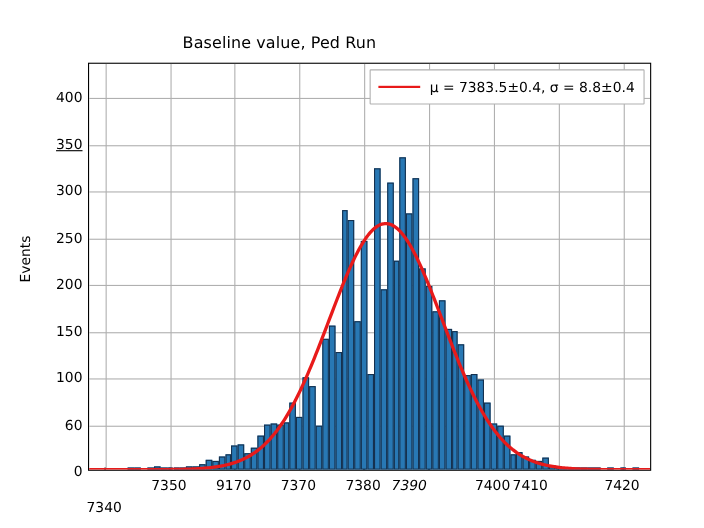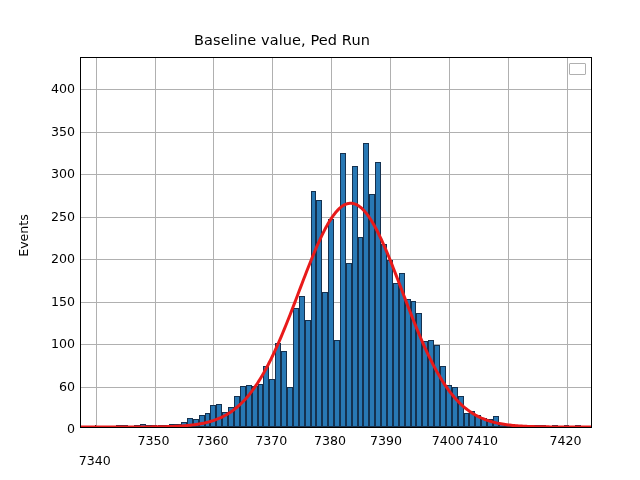--- a/index.html
+++ b/index.html
@@ -8,21 +8,20 @@
     font-family:"DejaVu Sans","Liberation Sans",sans-serif;
     overflow:hidden;
   }
   #figure{position:relative;width:640px;height:480px;background:#ffffff;}
 
   
   #chart-title{
     position:absolute;left:0;top:32px;width:508px;
     text-align:center;font-size:14.5px;color:#000;
     letter-spacing:.1px;
-    margin-left:28px;
   }
 
   
   #plot-area{
     position:absolute;left:80px;top:57px;width:512px;height:371px;
     box-sizing:border-box;border:1.3px solid #000;background:#fff;
     overflow:hidden;
   }
   .gridline{position:absolute;background:#b0b0b0;}
   .gridline.h{left:0;width:100%;height:1px;}
@@ -94,30 +93,30 @@
   <div id="axis-y-title">Events</div>
 
   <div id="ytick-labels">
       <div class="ylabel-txt" style="top: 371px;">0</div>
       <div class="ylabel-txt" style="top: 328.551px;">60</div>
       <div class="ylabel-txt" style="top: 286.103px;">100</div>
       <div class="ylabel-txt" style="top: 243.654px;">150</div>
       <div class="ylabel-txt" style="top: 201.206px;">200</div>
       <div class="ylabel-txt" style="top: 158.757px;">250</div>
       <div class="ylabel-txt" style="top: 116.309px; margin-left: 33px;">300</div>
-      <div class="ylabel-txt" style="top: 73.8604px;">350</div>
+      <div class="ylabel-txt" style="top: 73.8604px; text-decoration: underline;">350</div>
       <div class="ylabel-txt" style="top: 31.4119px; margin-left: 40px;">400</div>
     </div>
   <div id="xtick-labels">
       <div class="xlabel-txt" style="left: 14.7126px; margin-top: 20px;">7340</div>
       <div class="xlabel-txt" style="left: 73.5632px;">7350</div>
-      <div class="xlabel-txt" style="left: 132.414px;">7360</div>
+      <div class="xlabel-txt" style="left: 132.414px;">9170</div>
       <div class="xlabel-txt" style="left: 191.264px;">7370</div>
       <div class="xlabel-txt" style="left: 250.115px;">7380</div>
-      <div class="xlabel-txt" style="left: 306px;">7390</div>
+      <div class="xlabel-txt" style="left: 292px; font-style: italic;">7390</div>
       <div class="xlabel-txt" style="left: 367.816px;">7400</div>
       <div class="xlabel-txt" style="left: 402px;">7410</div>
       <div class="xlabel-txt" style="left: 485.517px;">7420</div>
     </div>
 
   <div id="plot-area">
     <div id="grid-h">
         <div class="gridline h" style="top: 328.551px;"></div>
         <div class="gridline h" style="top: 286.103px;"></div>
         <div class="gridline h" style="top: 243.654px;"></div>
@@ -236,15 +235,19 @@
         <div class="bar" style="left: 470.805px; width: 5.88506px; height: 1px; background: rgb(40, 120, 180); border-color: rgb(21, 49, 79);"></div>
         <div class="bar" style="left: 482.575px; width: 5.88506px; height: 1px; background: rgb(40, 120, 180); border-color: rgb(21, 49, 79);"></div>
         <div class="bar" style="left: 494.345px; width: 5.88506px; height: 1px; background: rgb(40, 120, 180); border-color: rgb(21, 49, 79);"></div>
       </div>
 
     <svg id="fit-curve" viewBox="0 0 512 371" preserveAspectRatio="none">
       <path id="fit-path" fill="none" stroke="#e81a1a" stroke-width="3" stroke-linejoin="round" stroke-linecap="round" d="M0.00 371.00 L1.50 371.00 L3.00 371.00 L4.50 371.00 L6.00 371.00 L7.50 371.00 L9.00 371.00 L10.50 371.00 L12.00 371.00 L13.50 371.00 L15.00 371.00 L16.50 371.00 L18.00 371.00 L19.50 371.00 L21.00 371.00 L22.50 371.00 L24.00 371.00 L25.50 371.00 L27.00 371.00 L28.50 371.00 L30.00 371.00 L31.50 370.99 L33.00 370.99 L34.50 370.99 L36.00 370.99 L37.50 370.99 L39.00 370.99 L40.50 370.99 L42.00 370.99 L43.50 370.99 L45.00 370.98 L46.50 370.98 L48.00 370.98 L49.50 370.98 L51.00 370.97 L52.50 370.97 L54.00 370.96 L55.50 370.96 L57.00 370.95 L58.50 370.95 L60.00 370.94 L61.50 370.94 L63.00 370.93 L64.50 370.92 L66.00 370.91 L67.50 370.90 L69.00 370.89 L70.50 370.87 L72.00 370.86 L73.50 370.84 L75.00 370.82 L76.50 370.80 L78.00 370.78 L79.50 370.75 L81.00 370.73 L82.50 370.70 L84.00 370.66 L85.50 370.62 L87.00 370.58 L88.50 370.54 L90.00 370.49 L91.50 370.44 L93.00 370.38 L94.50 370.31 L96.00 370.24 L97.50 370.16 L99.00 370.08 L100.50 369.99 L102.00 369.88 L103.50 369.77 L105.00 369.65 L106.50 369.52 L108.00 369.38 L109.50 369.23 L111.00 369.06 L112.50 368.88 L114.00 368.69 L115.50 368.48 L117.00 368.25 L118.50 368.01 L120.00 367.74 L121.50 367.46 L123.00 367.15 L124.50 366.82 L126.00 366.46 L127.50 366.08 L129.00 365.68 L130.50 365.24 L132.00 364.77 L133.50 364.27 L135.00 363.74 L136.50 363.17 L138.00 362.56 L139.50 361.92 L141.00 361.23 L142.50 360.50 L144.00 359.72 L145.50 358.90 L147.00 358.03 L148.50 357.10 L150.00 356.13 L151.50 355.10 L153.00 354.01 L154.50 352.86 L156.00 351.65 L157.50 350.37 L159.00 349.03 L160.50 347.63 L162.00 346.15 L163.50 344.61 L165.00 342.99 L166.50 341.29 L168.00 339.52 L169.50 337.68 L171.00 335.75 L172.50 333.74 L174.00 331.66 L175.50 329.49 L177.00 327.24 L178.50 324.90 L180.00 322.48 L181.50 319.98 L183.00 317.39 L184.50 314.72 L186.00 311.96 L187.50 309.12 L189.00 306.20 L190.50 303.20 L192.00 300.12 L193.50 296.96 L195.00 293.73 L196.50 290.42 L198.00 287.04 L199.50 283.59 L201.00 280.08 L202.50 276.50 L204.00 272.87 L205.50 269.18 L207.00 265.44 L208.50 261.66 L210.00 257.84 L211.50 253.98 L213.00 250.09 L214.50 246.17 L216.00 242.24 L217.50 238.30 L219.00 234.34 L220.50 230.39 L222.00 226.45 L223.50 222.52 L225.00 218.61 L226.50 214.73 L228.00 210.89 L229.50 207.08 L231.00 203.33 L232.50 199.64 L234.00 196.01 L235.50 192.45 L237.00 188.98 L238.50 185.59 L240.00 182.30 L241.50 179.11 L243.00 176.03 L244.50 173.07 L246.00 170.23 L247.50 167.52 L249.00 164.95 L250.50 162.52 L252.00 160.24 L253.50 158.11 L255.00 156.14 L256.50 154.34 L258.00 152.70 L259.50 151.23 L261.00 149.94 L262.50 148.83 L264.00 147.90 L265.50 147.16 L267.00 146.60 L268.50 146.23 L270.00 146.04 L271.50 146.05 L273.00 146.24 L274.50 146.62 L276.00 147.19 L277.50 147.95 L279.00 148.89 L280.50 150.00 L282.00 151.30 L283.50 152.78 L285.00 154.42 L286.50 156.24 L288.00 158.21 L289.50 160.35 L291.00 162.64 L292.50 165.08 L294.00 167.66 L295.50 170.37 L297.00 173.22 L298.50 176.18 L300.00 179.27 L301.50 182.46 L303.00 185.76 L304.50 189.15 L306.00 192.63 L307.50 196.19 L309.00 199.82 L310.50 203.52 L312.00 207.27 L313.50 211.08 L315.00 214.92 L316.50 218.80 L318.00 222.72 L319.50 226.65 L321.00 230.59 L322.50 234.54 L324.00 238.49 L325.50 242.44 L327.00 246.37 L328.50 250.28 L330.00 254.17 L331.50 258.03 L333.00 261.85 L334.50 265.63 L336.00 269.37 L337.50 273.05 L339.00 276.68 L340.50 280.25 L342.00 283.76 L343.50 287.21 L345.00 290.59 L346.50 293.89 L348.00 297.12 L349.50 300.28 L351.00 303.35 L352.50 306.35 L354.00 309.27 L355.50 312.10 L357.00 314.85 L358.50 317.52 L360.00 320.10 L361.50 322.60 L363.00 325.02 L364.50 327.35 L366.00 329.60 L367.50 331.76 L369.00 333.85 L370.50 335.85 L372.00 337.77 L373.50 339.61 L375.00 341.38 L376.50 343.07 L378.00 344.68 L379.50 346.23 L381.00 347.70 L382.50 349.10 L384.00 350.44 L385.50 351.71 L387.00 352.92 L388.50 354.06 L390.00 355.15 L391.50 356.18 L393.00 357.15 L394.50 358.07 L396.00 358.94 L397.50 359.76 L399.00 360.54 L400.50 361.27 L402.00 361.95 L403.50 362.59 L405.00 363.20 L406.50 363.77 L408.00 364.30 L409.50 364.80 L411.00 365.26 L412.50 365.70 L414.00 366.10 L415.50 366.48 L417.00 366.84 L418.50 367.16 L420.00 367.47 L421.50 367.75 L423.00 368.02 L424.50 368.26 L426.00 368.49 L427.50 368.70 L429.00 368.89 L430.50 369.07 L432.00 369.24 L433.50 369.39 L435.00 369.53 L436.50 369.66 L438.00 369.78 L439.50 369.89 L441.00 369.99 L442.50 370.08 L444.00 370.17 L445.50 370.24 L447.00 370.31 L448.50 370.38 L450.00 370.44 L451.50 370.49 L453.00 370.54 L454.50 370.59 L456.00 370.63 L457.50 370.66 L459.00 370.70 L460.50 370.73 L462.00 370.75 L463.50 370.78 L465.00 370.80 L466.50 370.82 L468.00 370.84 L469.50 370.86 L471.00 370.87 L472.50 370.89 L474.00 370.90 L475.50 370.91 L477.00 370.92 L478.50 370.93 L480.00 370.94 L481.50 370.94 L483.00 370.95 L484.50 370.96 L486.00 370.96 L487.50 370.96 L489.00 370.97 L490.50 370.97 L492.00 370.98 L493.50 370.98 L495.00 370.98 L496.50 370.98 L498.00 370.99 L499.50 370.99 L501.00 370.99 L502.50 370.99 L504.00 370.99 L505.50 370.99 L507.00 370.99 L508.50 370.99 L510.00 370.99 L511.50 371.00 "></path>
     </svg>
 
     <div id="legend">
+      <div class="legend-row">
+        <span class="swatch line"></span>
+        <span class="legend-label">μ = 7383.5±0.4, σ = 8.8±0.4</span>
+      </div>
     </div>
   </div>
 </div>
 
 </body></html>

